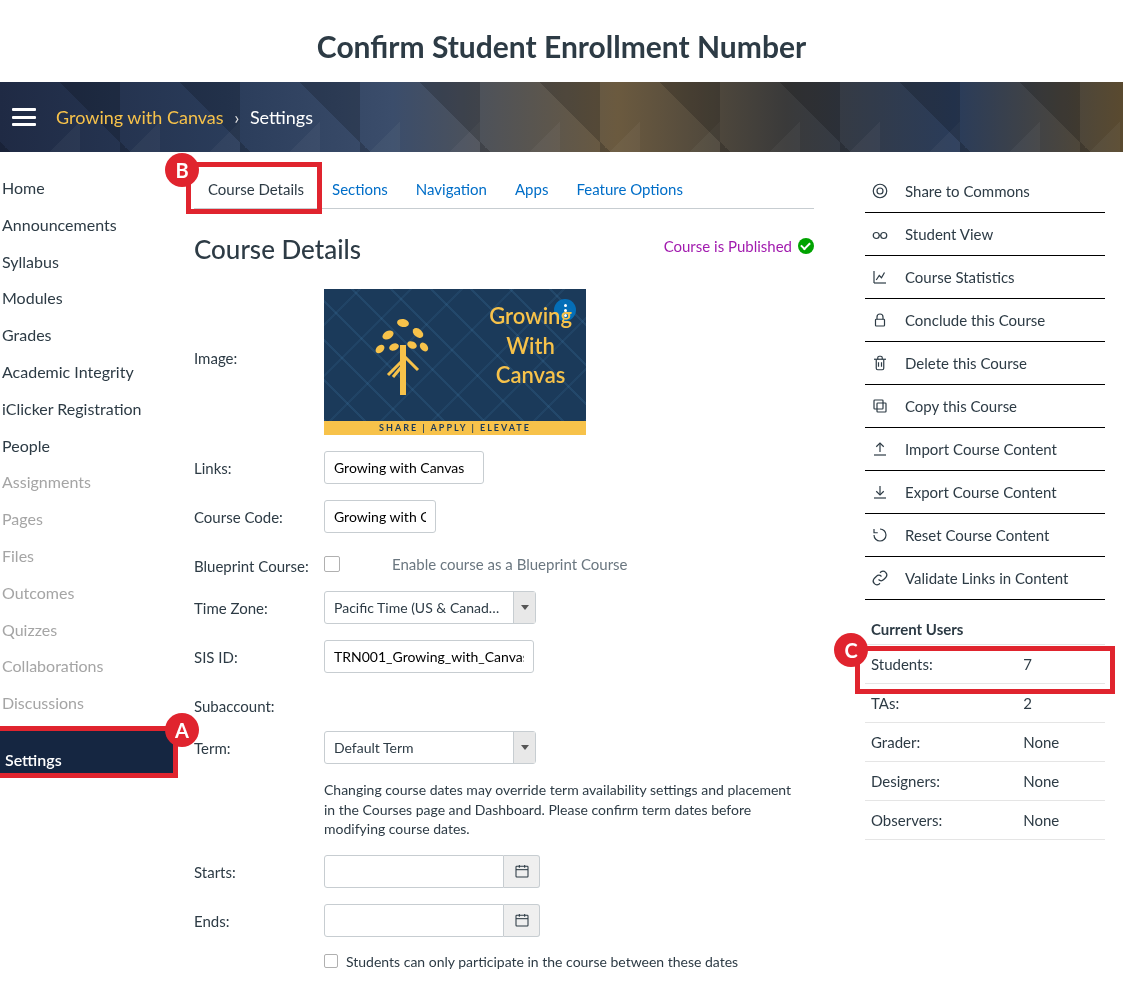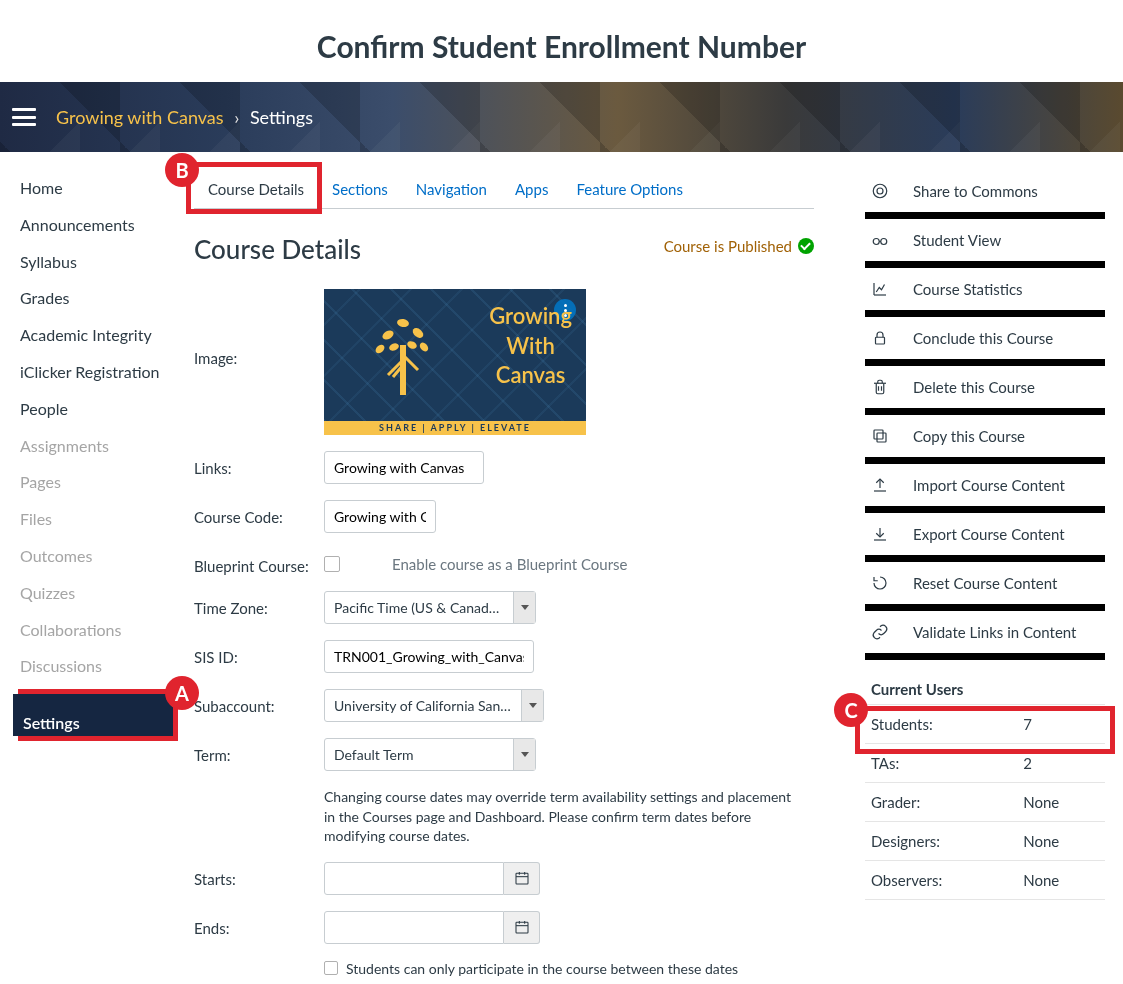--- a/index.html
+++ b/index.html
@@ -25,40 +25,40 @@
     content:""; position:absolute; left:0; width:24px; height:3px; background:#fff; border-radius:1px;
   }
   .hamburger::before { top:0; }
   .hamburger span { top:7.5px; }
   .hamburger::after { bottom:0; }
   .crumbs { position: relative; z-index:1; font-size: 18px; }
   .crumb-course { color: #f7c24a; }
   .crumb-sep { color: #e0e0e0; padding: 0 6px; }
   .crumb-page { color: #fff; }
   .layout { display: grid; grid-template-columns: 178px 1fr 258px; column-gap: 16px; padding-top: 18px; }
-  .sidebar { padding-left: 18px; }
+  .sidebar { }
   .sidebar a { display:block; padding: 8px 0 8px 2px; color: #2d3b45; text-decoration: none; font-size: 16px; line-height:1.3; }
   .sidebar a.disabled { color: #a5a5a5; }
   .sidebar a.active { background: #152641; color: #fff; display:block; margin-left:-10px; padding-left:10px; height:42px; line-height:42px; font-weight:600; }
   .active-wrap { position: relative; margin-top: 4px; }
   .badge {
     position:absolute; width:34px; height:34px; border-radius:50%; background:#e0242e; color:#fff;
     display:flex; align-items:center; justify-content:center; font-weight:700; font-size:20px; z-index:2;
   }
   .badge-a { top:-18px; right:-26px; }
   .badge-b { top:-14px; left:-26px; }
   .badge-c { top:-18px; left:-26px; }
   .red-box { border: 5px solid #e0242e; }
   .tabs-wrap { position: relative; width: 620px; }
   .tabs { display:flex; border-bottom:1px solid #c7cdd1; }
   .tab { padding: 10px 14px; font-size:15px; color:#006ec8; cursor:pointer; }
   .tab.active { color:#2d3b45; }
   .tab-active-frame { position:absolute; top:-8px; left:-8px; width:136px; height:52px; }
   .section-heading { font-size: 26px; margin: 24px 0 0 0; font-weight: 500; }
-  .published { float:right; color:#a16207; font-size:15px; margin-top: 28px; display:flex; align-items:center; gap:6px; }
+  .published { float:right; color:#a21caf; font-size:15px; margin-top: 28px; display:flex; align-items:center; gap:6px; }
   .check-circle { width:16px; height:16px; background:#00a300; border-radius:50%; position:relative; display:inline-block; }
   .check-circle::after { content:""; position:absolute; left:3px; top:4px; width:7px; height:4px; border-left:2px solid #fff; border-bottom:2px solid #fff; transform:rotate(-45deg); }
   .form { margin-top: 24px; }
   .form-row { display:flex; align-items:flex-start; margin-bottom: 16px; }
   .form-row .lbl { width: 130px; font-size: 15px; padding-top: 8px; }
   .course-image {
     width: 262px; height: 146px; background: linear-gradient(#1b3a5a,#1b3a5a); position:relative;
     border-bottom: 14px solid #f7c24a;
   }
   .course-image .pattern { position:absolute; inset:0; background-image:
@@ -78,21 +78,21 @@
   .select .arrow::after { content:""; border-left:4px solid transparent; border-right:4px solid transparent; border-top:5px solid #555; }
   .checkbox { width:16px; height:16px; border:1px solid #b0b0b0; border-radius:2px; display:inline-block; vertical-align:middle; margin-right:8px; background:#fff; }
   .muted { color:#6b7780; font-size:15px; }
   .note { font-size:14px; color:#2d3b45; max-width:470px; line-height:1.4; }
   .date-input { display:flex; }
   .date-input input { width:180px; border-radius:3px 0 0 3px; }
   .date-input .cal { width:36px; border:1px solid #c7cdd1; border-left:none; background:#efefef; display:flex; align-items:center; justify-content:center; border-radius:0 3px 3px 0; }
   .cal svg { width:16px; height:16px; }
   .checkbox-row { display:flex; align-items:center; font-size:14px; margin-left:130px; margin-top:2px; }
   .right-rail { padding-right: 18px; }
-  .action { display:flex; align-items:center; gap:24px; padding: 12px 6px; border-bottom:7px solid #000000; cursor:pointer; font-size:15px; }
+  .action { display:flex; align-items:center; gap:16px; padding: 12px 6px; border-bottom:1px solid #000000; cursor:pointer; font-size:15px; }
   .action:first-child { border-top:none; }
   .action svg { width:18px; height:18px; flex-shrink:0; }
   .icon-stroke { stroke:#2d3b45; stroke-width:1.6; fill:none; }
   .users-title { font-weight:700; font-size:15px; margin: 20px 0 6px 6px; }
   .users-wrap { position: relative; }
   .users-table { width:100%; border-collapse:collapse; }
   .users-table td { padding:10px 6px; border-bottom:1px solid #e5e5e5; font-size:15px; }
   .users-table tr:first-child td { border-top:1px solid #e5e5e5; }
   .stud-row-frame { position:absolute; top:-6px; left:-10px; right:-10px; height:48px; }
 </style>
@@ -111,20 +111,21 @@
     <span class="crumb-page">Settings</span>
   </div>
 </div>
 
 <div class="layout">
 
   <nav class="sidebar">
     <a>Home</a>
     <a>Announcements</a>
     <a>Syllabus</a>
+    <a>Modules</a>
     <a>Grades</a>
     <a>Academic Integrity</a>
     <a>iClicker Registration</a>
     <a>People</a>
     <a class="disabled">Assignments</a>
     <a class="disabled">Pages</a>
     <a class="disabled">Files</a>
     <a class="disabled">Outcomes</a>
     <a class="disabled">Quizzes</a>
     <a class="disabled">Collaborations</a>
@@ -215,24 +216,20 @@
         </div>
       </div>
 
       <div class="form-row">
         <div class="lbl">SIS ID:</div>
         <input type="text" style="width: 210px;" value="TRN001_Growing_with_Canvas">
       </div>
 
       <div class="form-row">
         <div class="lbl">Subaccount:</div>
-        <div class="select" style="width:220px;">
-          <div class="val">University of California San D</div>
-            <div class="arrow"></div>
-        </div>
       </div>
 
       <div class="form-row">
         <div class="lbl">Term:</div>
         <div class="select">
           <div class="val">Default Term</div>
             <div class="arrow"></div>
         </div>
       </div>
 

